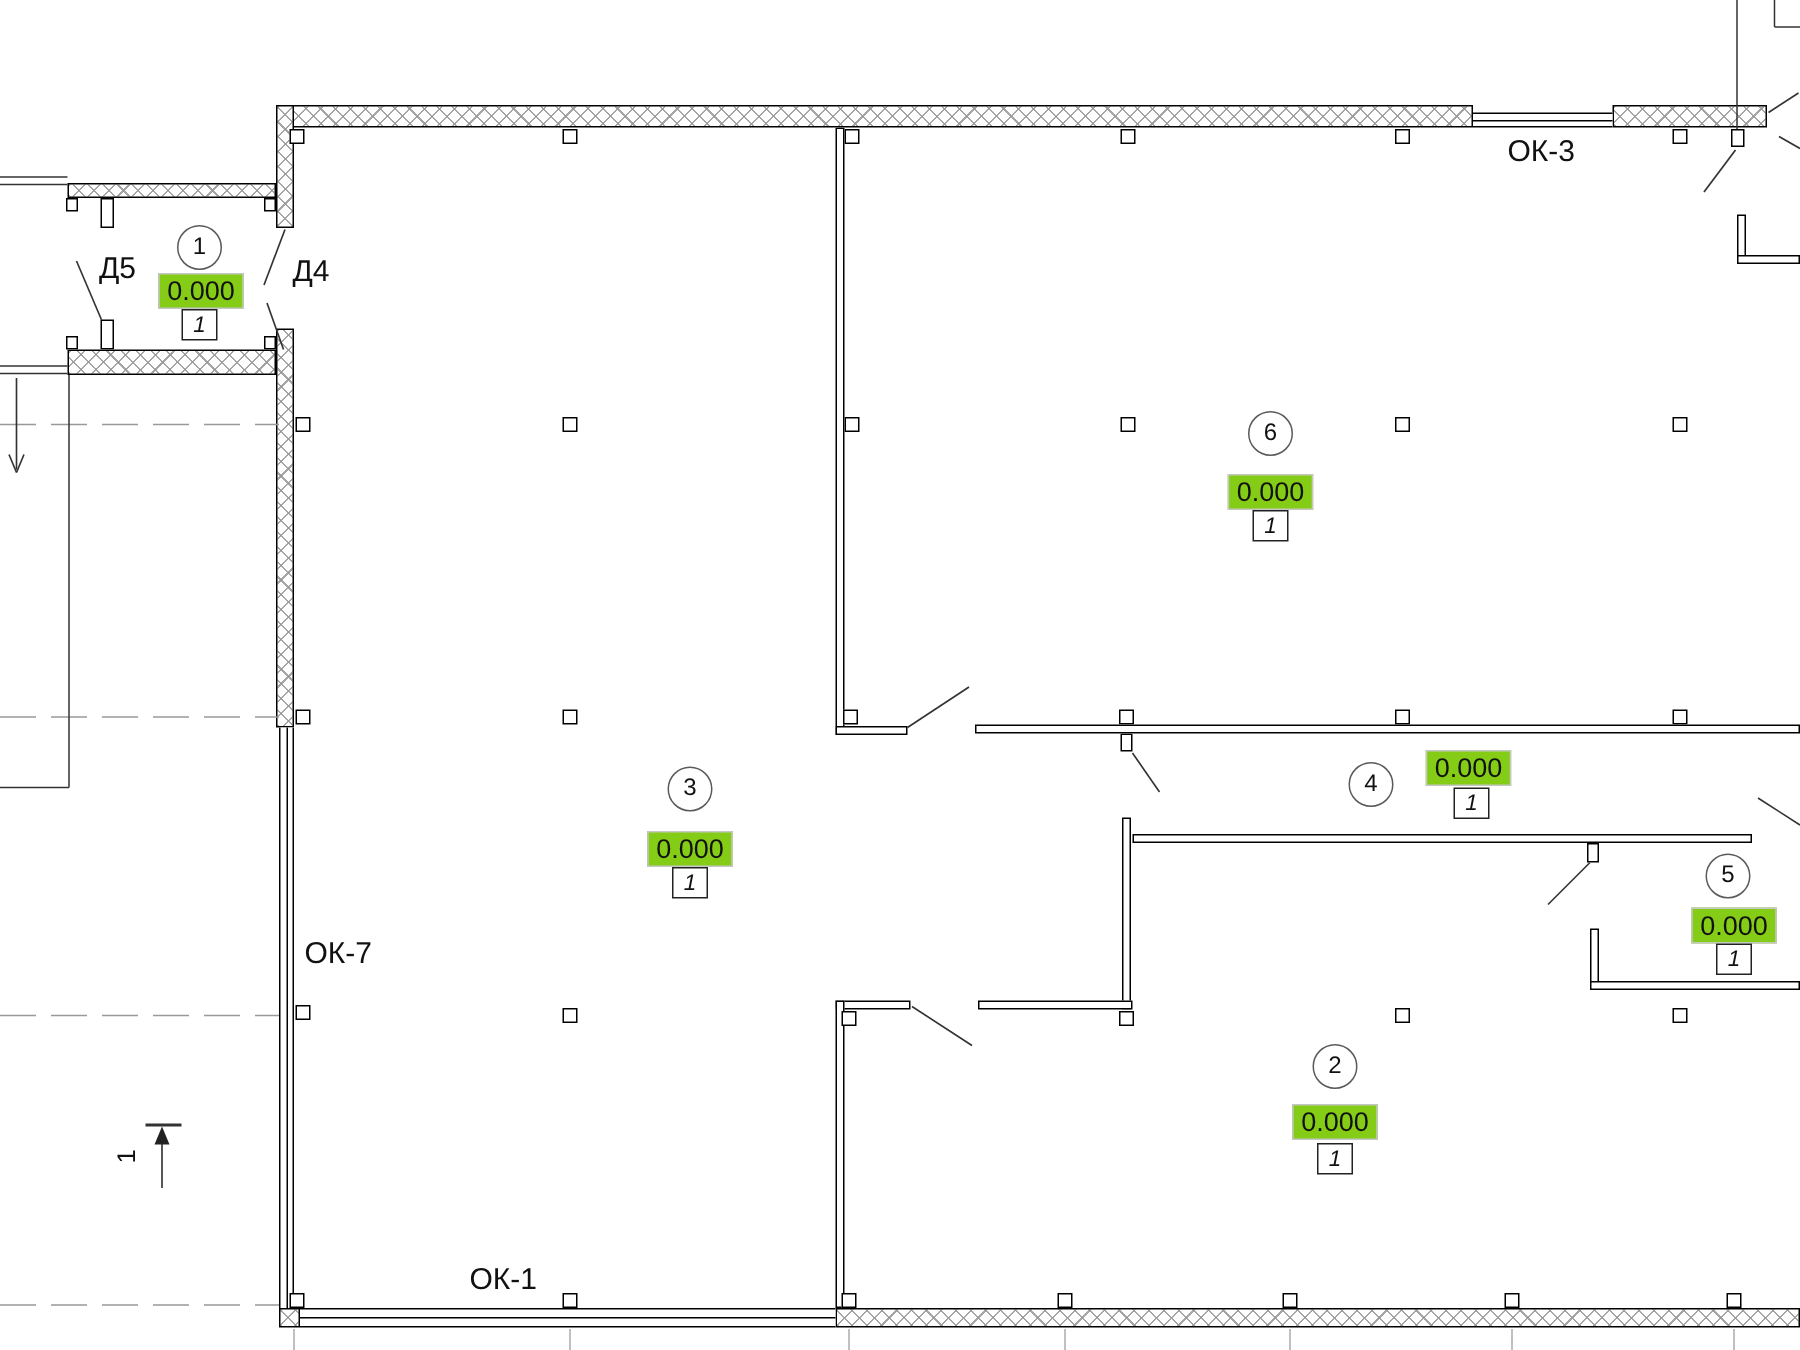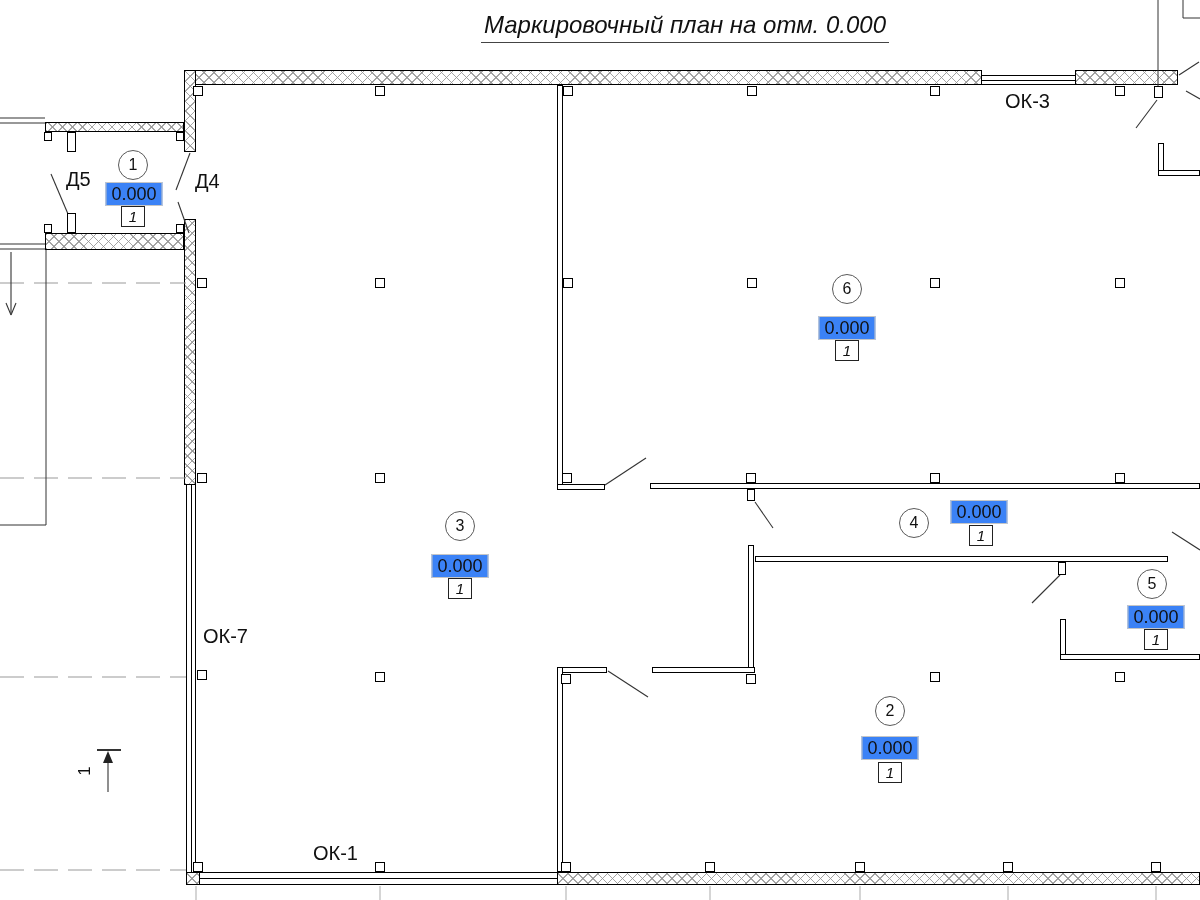--- a/index.html
+++ b/index.html
@@ -21,21 +21,21 @@
          background-image:linear-gradient(#000,#000);background-size:1px 100%;
          background-position:center;background-repeat:no-repeat;}
   
   .col-marker{position:absolute;width:10px;height:10px;box-sizing:border-box;
               border:1.7px solid #000;background:#fff;z-index:4;}
   .jamb{position:absolute;box-sizing:border-box;border:1.4px solid #000;background:#fff;z-index:4;}
   
   .tag{position:absolute;transform:translateX(-50%);z-index:5;}
   .bub{width:28px;height:28px;border:1px solid #5a5a5a;border-radius:50%;background:#fff;
        display:flex;align-items:center;justify-content:center;font-size:16px;}
-  .elev{border:1px solid #c6c6c6;background:#3b82f6;font-size:18px;height:22px;line-height:22px;
+  .elev{border:1px solid #c6c6c6;background:#84cc16;font-size:18px;height:22px;line-height:22px;
         padding:0 5px;white-space:nowrap;}
   .ftype{width:22px;height:19px;line-height:19px;border:1.4px solid #222;background:#fff;
          font-size:15px;font-style:italic;text-align:center;}
   .lbl{position:absolute;font-size:20px;white-space:nowrap;z-index:5;}
   #title{position:absolute;left:481px;top:11px;font-size:24px;font-style:italic;
          padding:0 3px 3px 3px;border-bottom:1.2px solid #444;white-space:nowrap;z-index:6;}
   svg#overlay{position:absolute;left:0;top:0;z-index:3;}
   .line{stroke:#333;stroke-width:1.1;fill:none;}
   .thin{stroke:#333;stroke-width:1;fill:none;}
   .dash{stroke:#999;stroke-width:1;stroke-dasharray:24 10;fill:none;}
@@ -114,21 +114,20 @@
 
     <line class="ext" x1="196" y1="886" x2="196" y2="900"></line>
     <line class="ext" x1="380" y1="886" x2="380" y2="900"></line>
     <line class="ext" x1="566" y1="886" x2="566" y2="900"></line>
     <line class="ext" x1="710" y1="886" x2="710" y2="900"></line>
     <line class="ext" x1="860" y1="886" x2="860" y2="900"></line>
     <line class="ext" x1="1008" y1="886" x2="1008" y2="900"></line>
     <line class="ext" x1="1156" y1="886" x2="1156" y2="900"></line>
   </svg>
 
-  <div id="title">Маркировочный план на отм. 0.000</div>
 
   <div class="lbl" style="left:66px;top:168px;">Д5</div>
   <div class="lbl" style="left:195px;top:170px;">Д4</div>
   <div class="lbl" style="left:203px;top:625px;">ОК-7</div>
   <div class="lbl" style="left:313px;top:842px;">ОК-1</div>
   <div class="lbl" style="left:1005px;top:90px;">ОК-3</div>
 
   <div class="tag bub" style="left:133px;top:150px;">1</div>
   <div class="tag elev" style="left:134px;top:182px;">0.000</div>
   <div class="tag ftype" style="left:133px;top:206px;">1</div>

